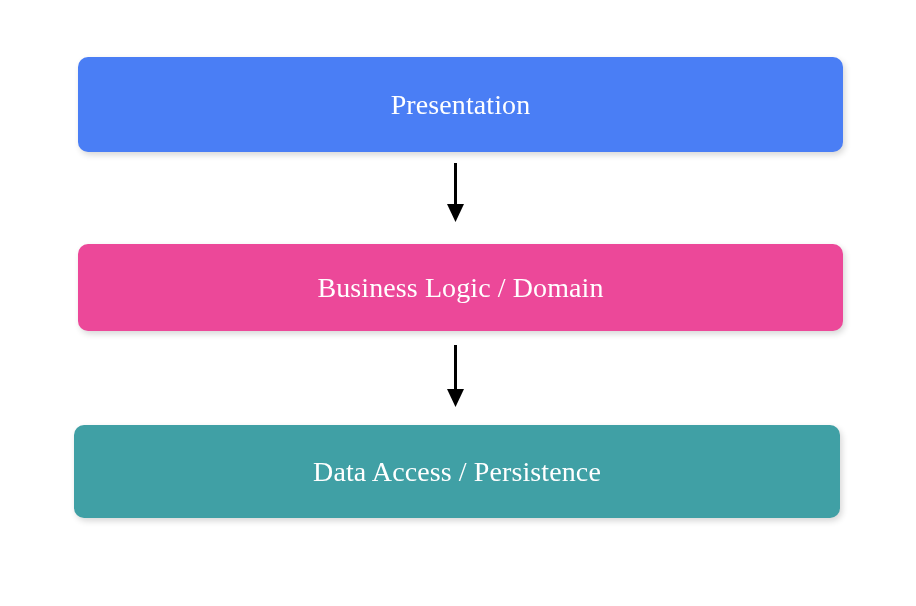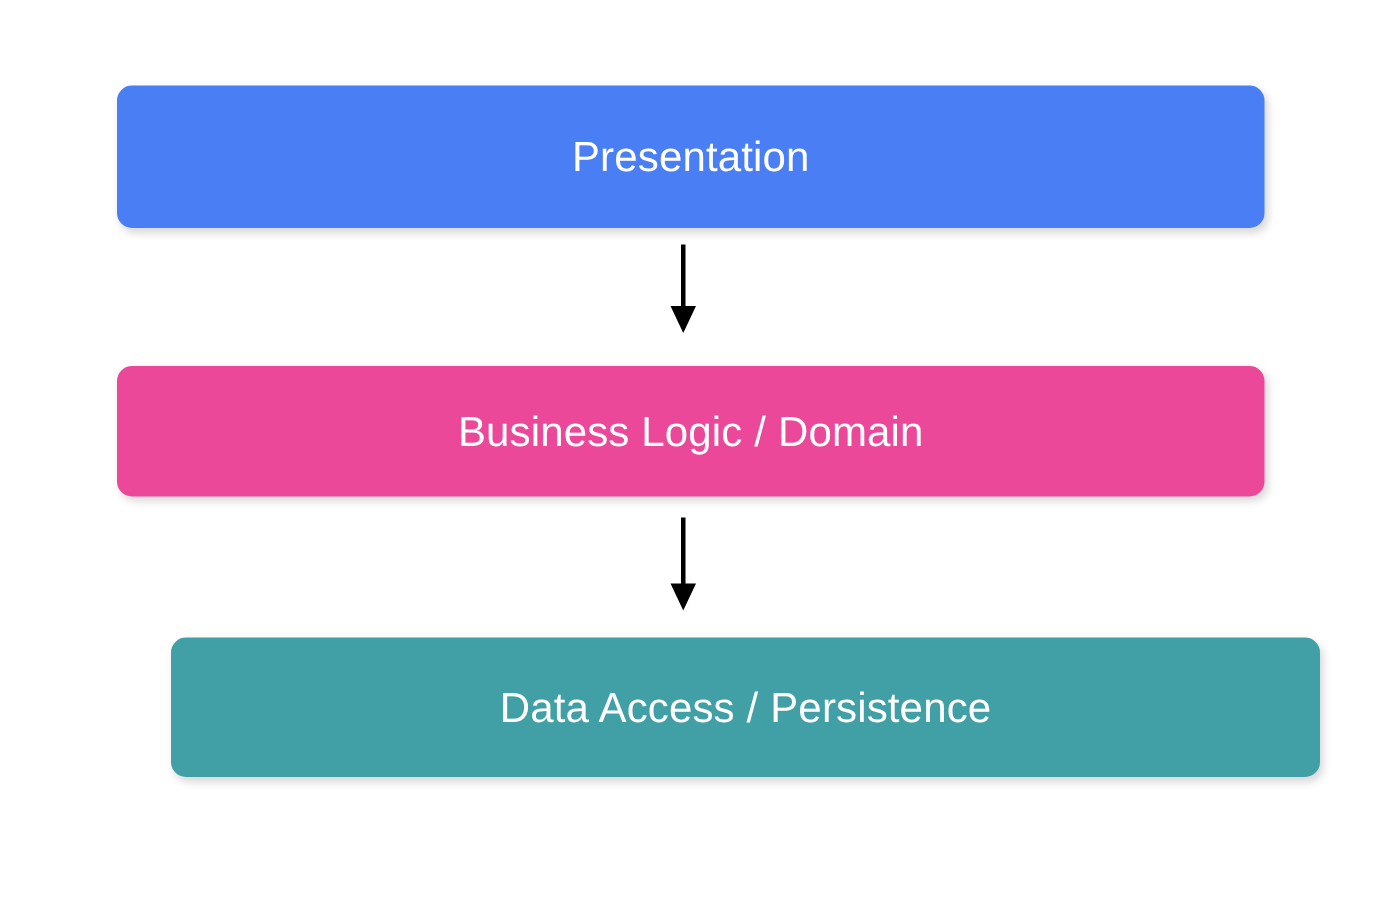--- a/index.html
+++ b/index.html
@@ -27,21 +27,21 @@
     box-sizing: border-box;
     display: flex;
     align-items: center;
     justify-content: center;
     border-radius: 10px;
     box-shadow: 2px 3px 6px rgba(0, 0, 0, 0.16);
   }
 
   .layer-label {
     color: #ffffff;
-    font-family: Liberation Sans, sans-serif;
+    font-family: Liberation Serif, serif;
     font-size: 28px;
     font-weight: 400;
     letter-spacing: 0.1px;
     line-height: 1;
     white-space: nowrap;
     text-align: center;
   }
 
   
   #box-presentation {
@@ -101,17 +101,17 @@
 
   <div class="layer-box" id="box-business-logic" style="background:#ec4899;">
     <span class="layer-label">Business Logic / Domain</span>
   </div>
 
   <svg class="connector-arrow" id="arrow-business-to-data" viewBox="0 0 40 65" width="40" height="65">
     <line x1="19.5" y1="0" x2="19.5" y2="45" stroke="#000000" stroke-width="3"></line>
     <polygon points="11,44 28,44 19.5,62" fill="#000000"></polygon>
   </svg>
 
-  <div class="layer-box" id="box-data-access" style="background:#40a0a5;margin-left:40px;">
+  <div class="layer-box" id="box-data-access" style="background:#40a0a5;">
     <span class="layer-label">Data Access / Persistence</span>
   </div>
 
 </div>
 
 </body></html>

